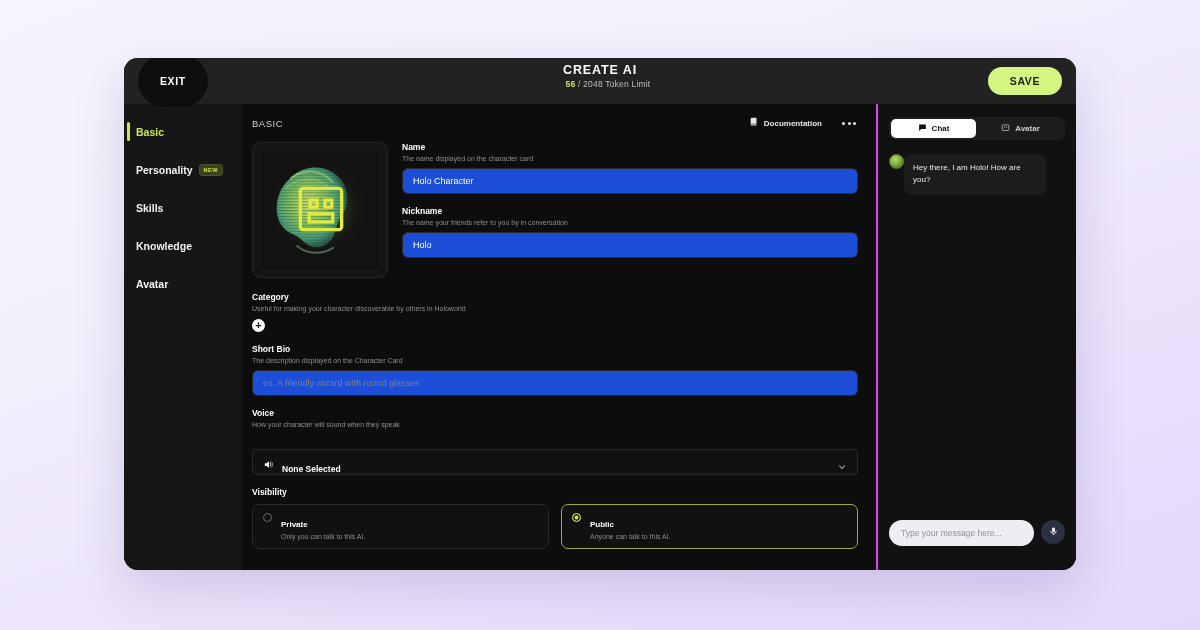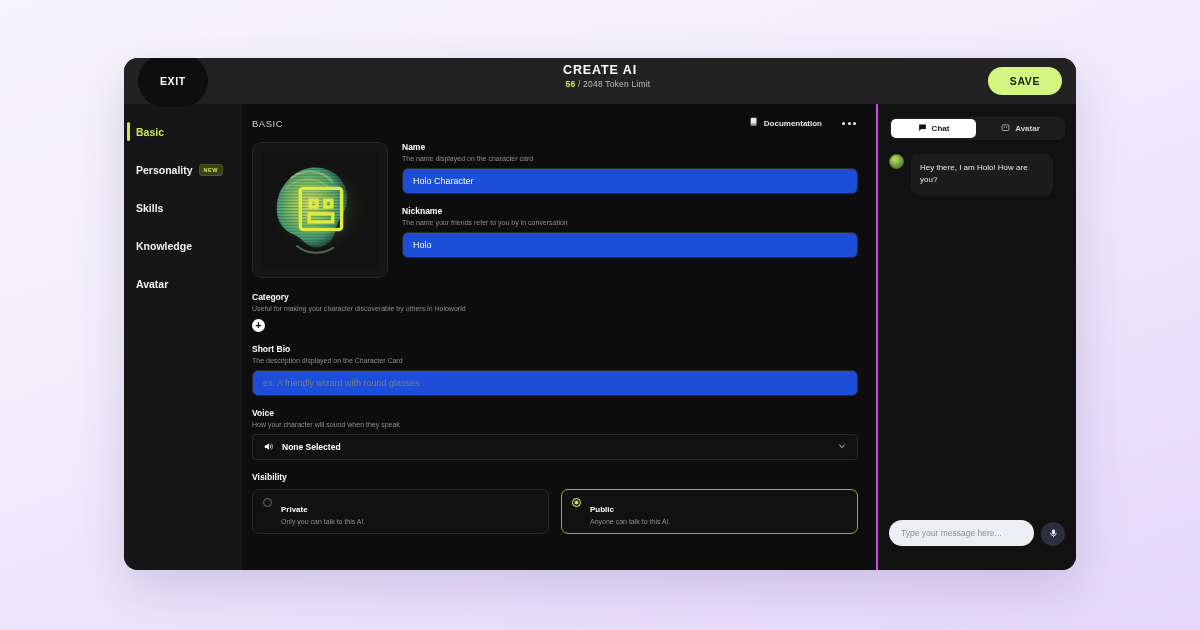--- a/index.html
+++ b/index.html
@@ -177,25 +177,25 @@
     border-radius: 50%;
     background: #ffffff;
     color: #111111;
     display: flex; align-items: center; justify-content: center;
     font-size: 11px; line-height: 1; font-weight: bold;
     cursor: pointer;
   }
 
   .select-row {
     width: 100%; height: 26px;
-    margin-top: 6px;
+    margin-top: 21px;
     background: #111111;
     border: 1px solid #2a2a2a;
     border-radius: 4px;
-    display: flex; align-items: center; gap: 8px;
+    display: flex; align-items: flex-end; gap: 8px;
     padding: 0 10px;
     cursor: pointer;
   }
   .select-value { color: #ffffff; font-size: 8.5px; font-weight: bold; }
   .chev { margin-left: auto; color: #cfcfcf; font-size: 9px; }
 
   .vis-row { display: flex; gap: 12px; margin-top: 7px; }
   .vis-card {
     flex: 1;
     background: #111111;
@@ -237,37 +237,37 @@
     flex: 1;
     display: flex; align-items: center; justify-content: center; gap: 5px;
     height: 19px;
     border-radius: 5px;
     font-size: 8px; font-weight: bold;
     color: #cdcdcd;
     cursor: pointer;
   }
   .chat-tab.active { background: #ffffff; color: #121212; }
 
-  .msg-row { display: flex; gap: 7px; margin-top: 14px; align-items: flex-start; }
+  .msg-row { display: flex; margin-top: 14px; align-items: flex-start; }
   .msg-avatar {
     width: 15px; height: 15px; flex: 0 0 15px; border-radius: 50%;
     background: radial-gradient(circle at 40% 35%, #b9e06a 0%, #7fae3e 45%, #3d5e1c 100%);
     border: 1px solid #5f7d2c;
   }
   .bubble {
     background: #1c1c1c;
     border-radius: 8px;
     padding: 8px 9px;
     color: #e9e9e9;
     font-size: 8px;
     line-height: 1.55;
     max-width: 142px;
   }
   .chat-spacer { flex: 1; }
-  .composer { display: flex; align-items: flex-end; gap: 7px; }
+  .composer { display: flex; align-items: flex-start; gap: 7px; }
   .composer-input {
     flex: 1; height: 26px;
     background: #eceef4;
     border: none; border-radius: 999px;
     padding: 0 12px;
     font-size: 8.5px;
     color: #20232b;
     font-family: "Liberation Sans", sans-serif;
     outline: none;
   }

